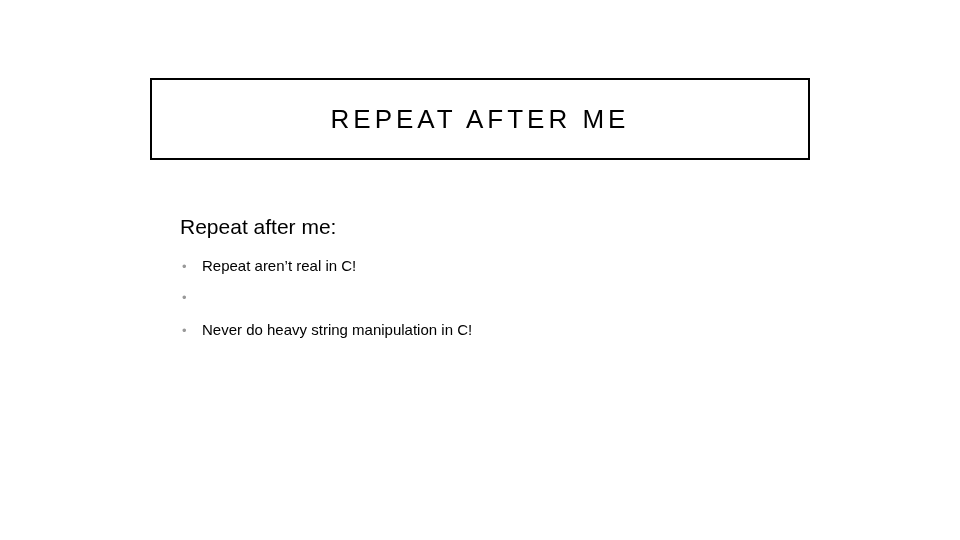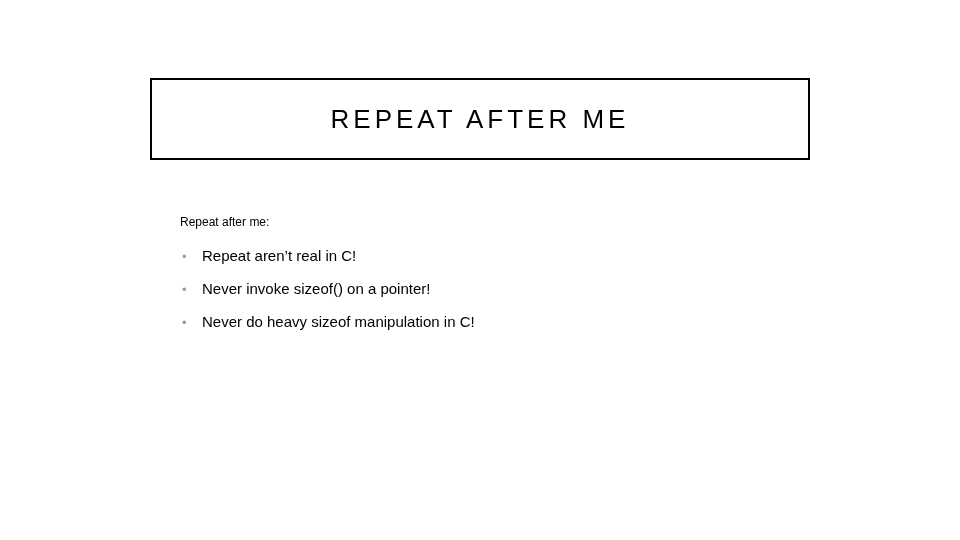--- a/index.html
+++ b/index.html
@@ -22,21 +22,21 @@
     font-weight: 400;
     text-align: right;
   }
   .body {
     position: absolute;
     left: 180px;
     top: 215px;
     width: 620px;
   }
   .lead {
-    font-size: 12px;
+    font-size: 21px;
     margin-bottom: 18px;
   }
   ul.bullets {
     list-style: none;
     padding: 0;
   }
   ul.bullets li {
     display: flex;
     align-items: baseline;
     margin-bottom: 16px;
@@ -61,22 +61,21 @@
 
   <div class="body">
     <div class="lead">Repeat after me:</div>
     <ul class="bullets">
       <li>
         <span class="dot">•</span>
         <span>Repeat aren’t real in C!</span>
       </li>
       <li>
         <span class="dot">•</span>
-        <span>Never invoke sizeof() on a pointer!</span>
       </li>
       <li>
         <span class="dot">•</span>
-        <span>Never do heavy sizeof manipulation in C!</span>
+        <span>Never do heavy string manipulation in C!</span>
       </li>
     </ul>
   </div>
 
 </div>
 
 </body></html>

